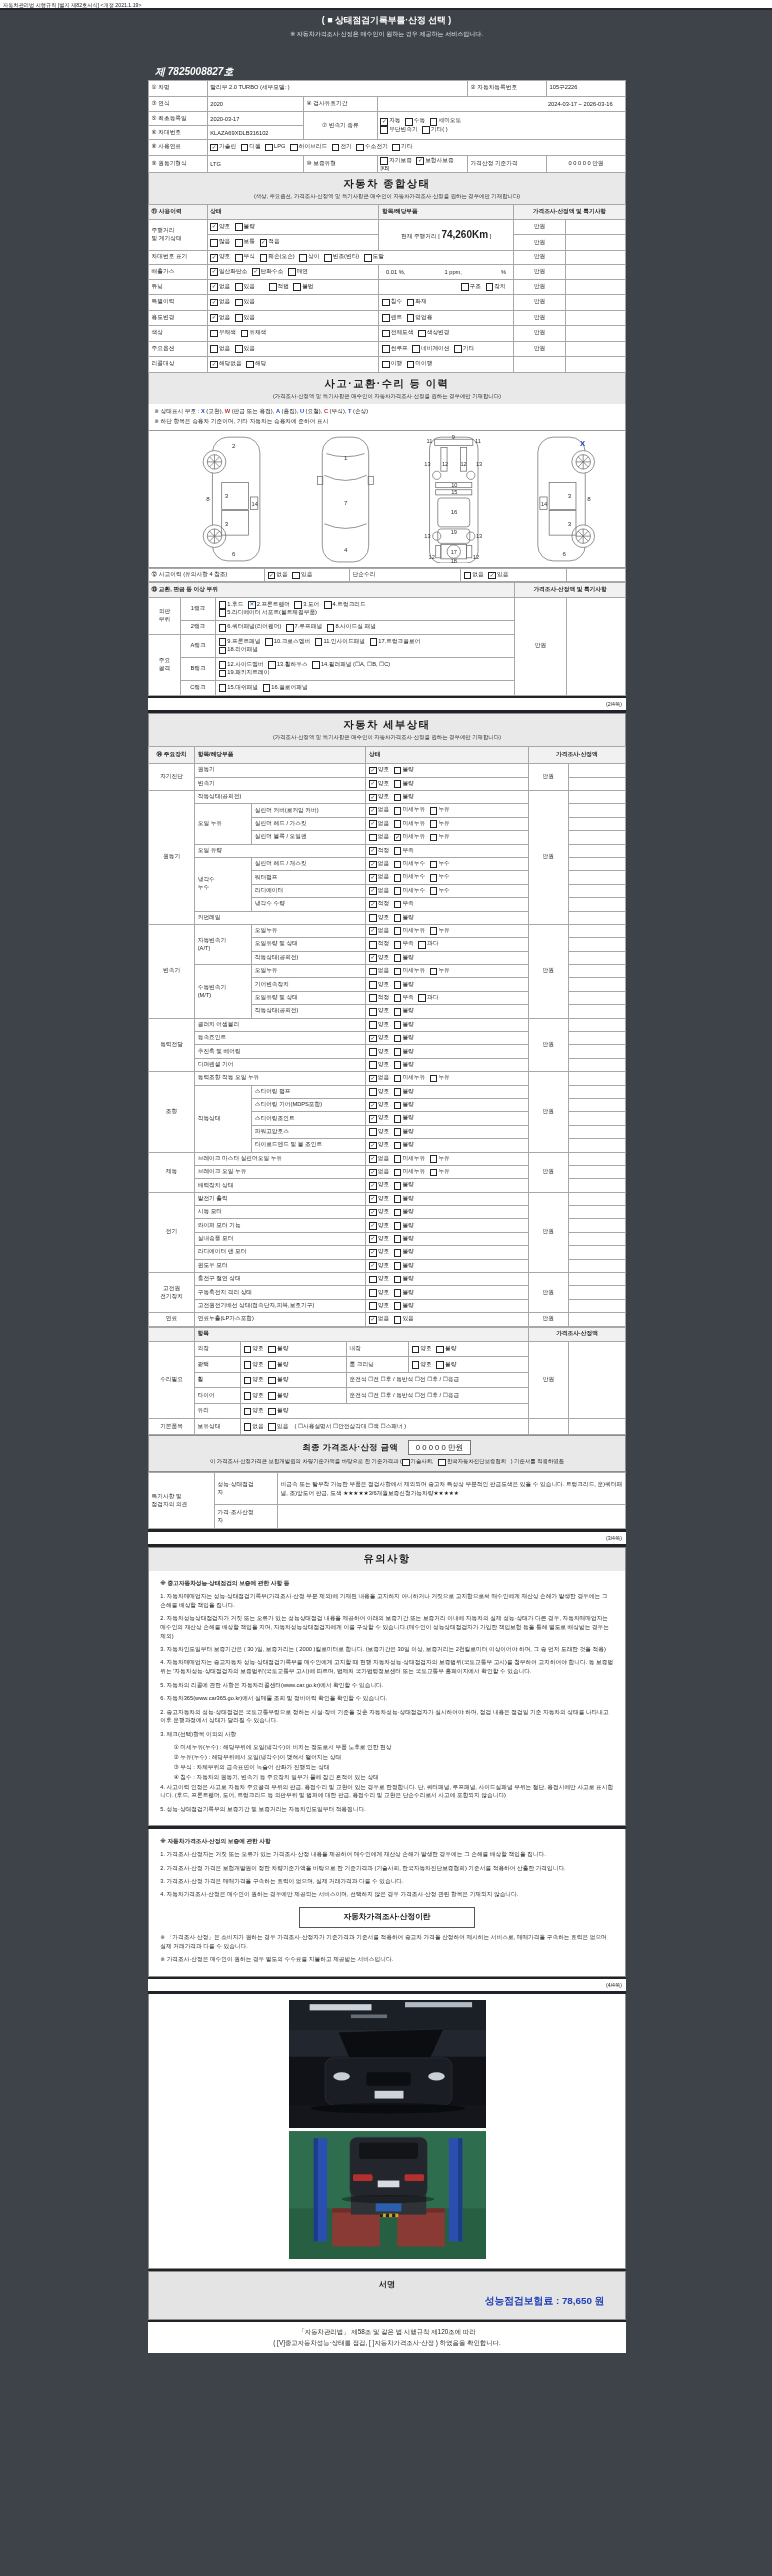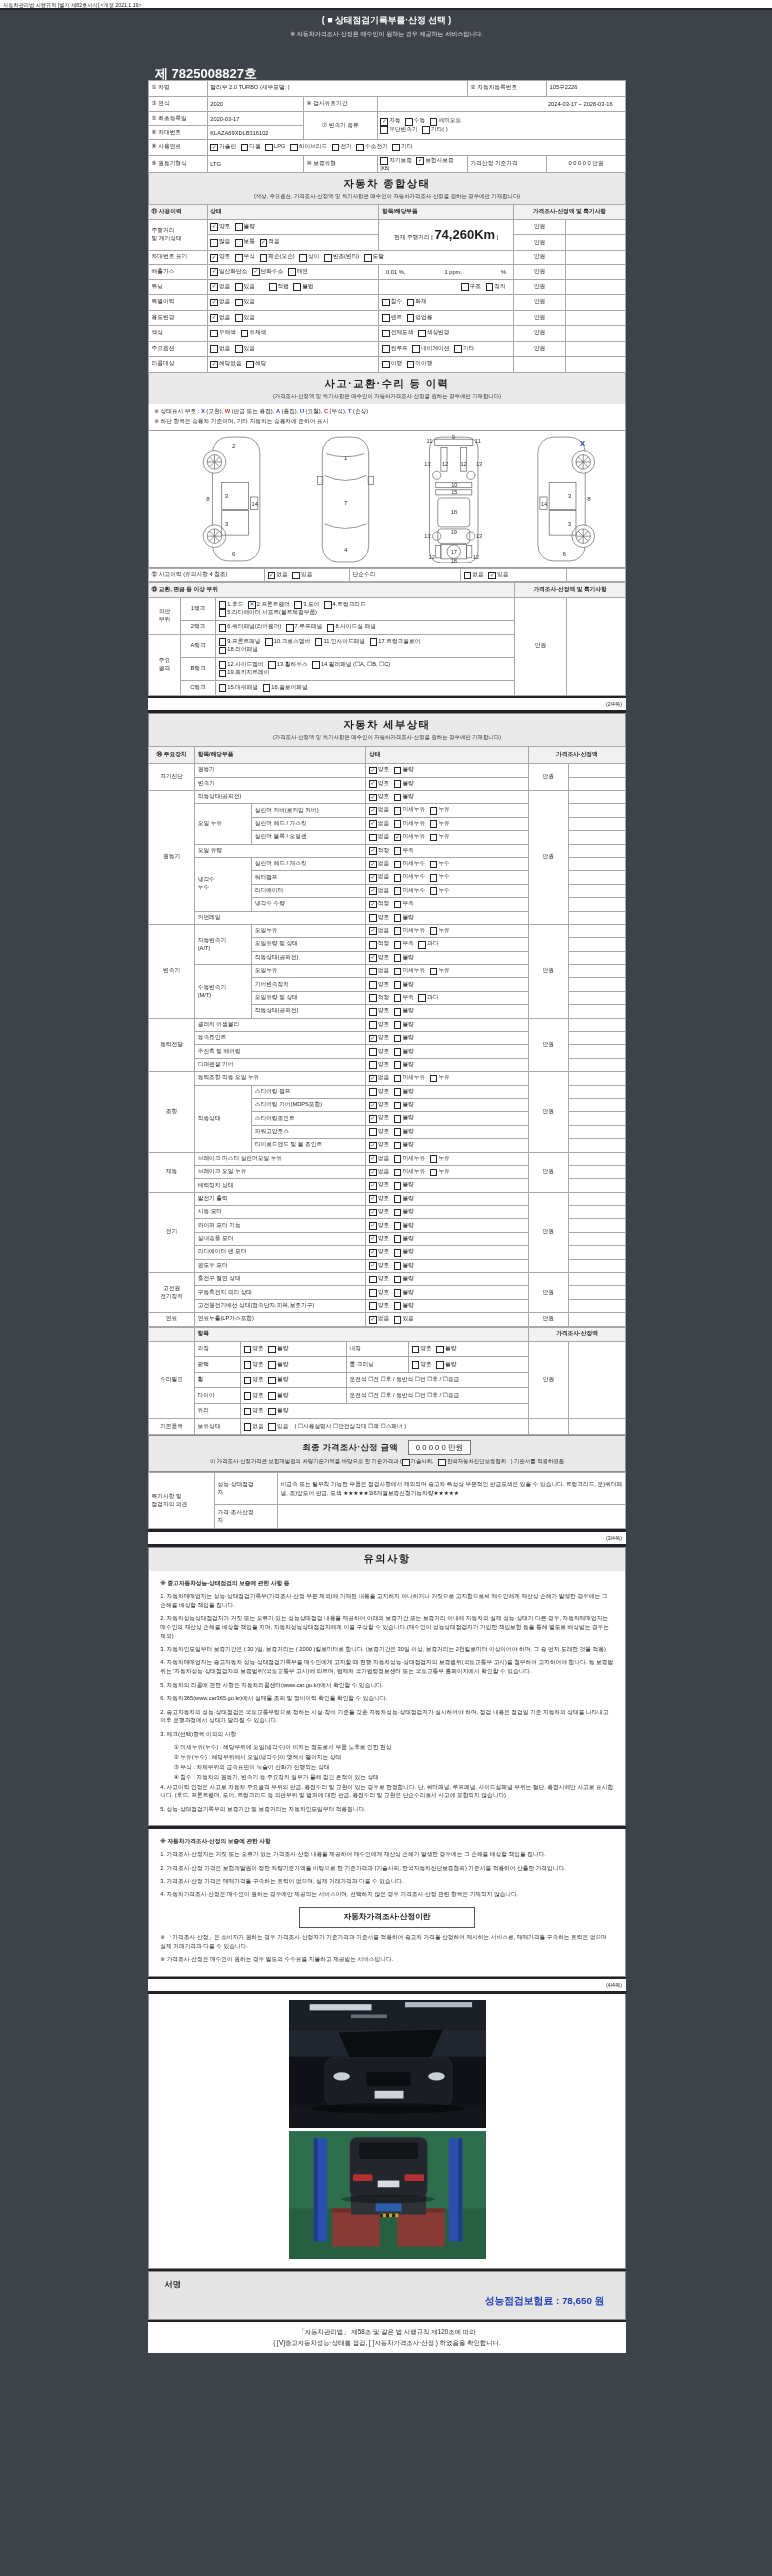--- a/index.html
+++ b/index.html
@@ -4,59 +4,59 @@
 <style>
   html,body{margin:0;padding:0;}
   body{width:773px;height:2576px;position:relative;background:#3e4349;
        font-family:"Liberation Sans","DejaVu Sans",sans-serif;color:#1d1d1d;overflow:hidden;}
   .topstrip{position:absolute;left:0;top:0;width:773px;height:9.8px;background:#fff;
             font-size:5.2px;padding:1.5px 0 0 3.1px;box-sizing:border-box;border-bottom:2.1px solid #23262a;}
   .titleband{position:absolute;left:0;top:12px;width:773px;height:68px;color:#fff;text-align:center;}
   .t1{font-size:16px;font-weight:bold;letter-spacing:1px;padding-top:6.2px;}
   .t2{font-size:8.8px;font-weight:bold;margin-top:3.1px;}
   .t3{font-size:6px;margin-top:2.6px;color:#e9e9e9;}
-  .docno{position:absolute;left:155px;top:65px;color:#fff;font-weight:bold;font-size:13px;}
+  .docno{position:absolute;left:155px;top:65px;color:#fff;font-weight:bold;font-size:10px;font-style:italic;}
   .col{position:absolute;left:148px;top:80px;width:478px;background:#fff;}
   .sechead{border:0.5px solid #8d8d8d;border-bottom:none;background:#e9e9e9;text-align:center;padding:4.1px 2.1px 4.6px;}
   .sechead .st{font-size:10.3px;font-weight:bold;letter-spacing:1.5px;}
   .sechead .ss{font-size:5.4px;margin-top:2.1px;color:#2e2e2e;}
   table{border-collapse:collapse;width:100%;table-layout:fixed;}
   td{border:0.5px solid #a8a8a8;font-size:5.7px;padding:1px 2.6px;vertical-align:middle;overflow:hidden;}
   .lab{white-space:pre-line;}
   .colhead td{background:#f1f1f1;font-weight:bold;height:11.3px;}
   .center{text-align:center;}
   .pre{white-space:pre-line;}
   .cb{display:inline-block;width:5.7px;height:5.7px;border:0.8px solid #262626;line-height:5.7px;
       text-align:center;font-size:5.7px;font-weight:bold;vertical-align:-0.5px;margin-right:1px;background:#fff;color:#111;}
   .cb.x{color:#1d49c8;}
   .cbw{margin-right:4.6px;white-space:nowrap;display:inline-block;}
   .cbg{display:inline-block;}
   .price{text-align:center;}
   .hr5{height:2.6px;background:#202327;}
   .marker{text-align:right;font-size:5.2px;padding:2.6px 4.1px;background:#fff;}
-  .mileage b{font-size:13px;}
+  .mileage b{font-size:10px;}
   .spread{display:flex;justify-content:space-between;padding:0 4.1px;}
   .legendbox{border:0.5px solid #9a9a9a;border-top:none;padding:3.1px 5.2px;font-size:5.7px;line-height:1.7;}
   .diagbox{border:0.5px solid #9a9a9a;border-top:none;padding:2.1px 0;}
   .graybar{border:0.5px solid #8d8d8d;background:#e9e9e9;text-align:center;padding:4.1px 5.2px 5.2px;}
   .graybar .fp{font-size:8.2px;font-weight:bold;letter-spacing:0.5px;}
   .fpval{display:inline-block;border:0.5px solid #777;background:#fff;padding:1.5px 7.2px;margin-left:7.2px;font-size:7.7px;}
   .fpnote{font-size:5.4px;margin-top:3.1px;}
   .noticewrap{border:0.5px solid #8d8d8d;border-top:none;padding:6.2px 11.3px 7.2px;font-size:5.7px;line-height:1.55;}
   .nhead{font-weight:bold;margin:2.1px 0 4.1px;}
   .nitem{margin-bottom:4.6px;}
   .nitem.ind{margin-left:13.4px;margin-bottom:1px;}
   .defbox{border:0.8px solid #555;display:block;width:170px;margin:7.2px auto 5.2px;text-align:center;
           font-weight:bold;font-size:7.7px;padding:3.6px 2.1px;}
   .photos{border:0.5px solid #8d8d8d;border-top:none;padding:3.1px 0 5.2px;text-align:center;}
   .photoshead{border:0.5px solid #8d8d8d;border-bottom:none;background:#e9e9e9;text-align:center;
               font-size:7.7px;font-weight:bold;padding:4.6px 0;}
   .photo{margin:3.1px auto;display:block;}
   .signbox{border:0.5px solid #8d8d8d;background:#e4e4e4;padding:7.2px 15.5px 6.2px;position:relative;height:33px;box-sizing:content-box;}
-  .signtitle{text-align:left;font-size:8.2px;font-weight:bold;}
+  .signtitle{text-align:center;font-size:8.2px;font-weight:bold;}
   .fee{position:absolute;right:20.6px;top:23px;color:#2140b8;font-size:9.8px;font-weight:bold;}
   .footer{padding:5.2px 5.2px 4.1px;text-align:center;font-size:6.4px;line-height:1.7;}
 </style>
 </head>
 <body>
 
 <div class="topstrip">자동차관리법 시행규칙 [별지 제82호서식] &lt;개정 2021.1.19&gt;</div>
 
 <div class="titleband">
   <div class="t2">( ■ 상태점검기록부를·산정 선택 )</div>

